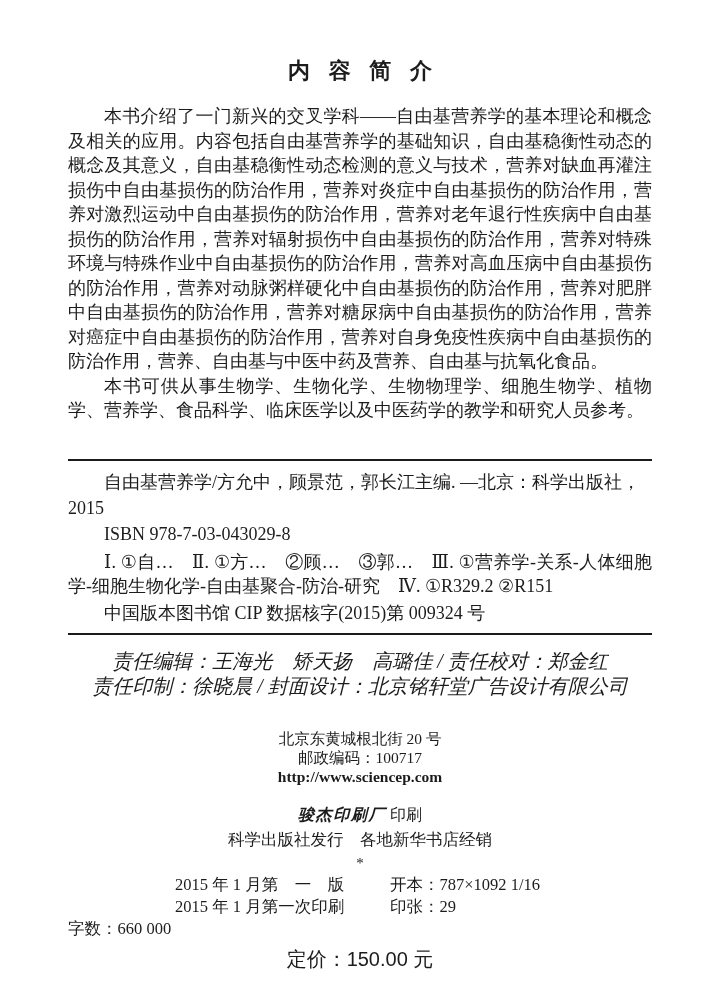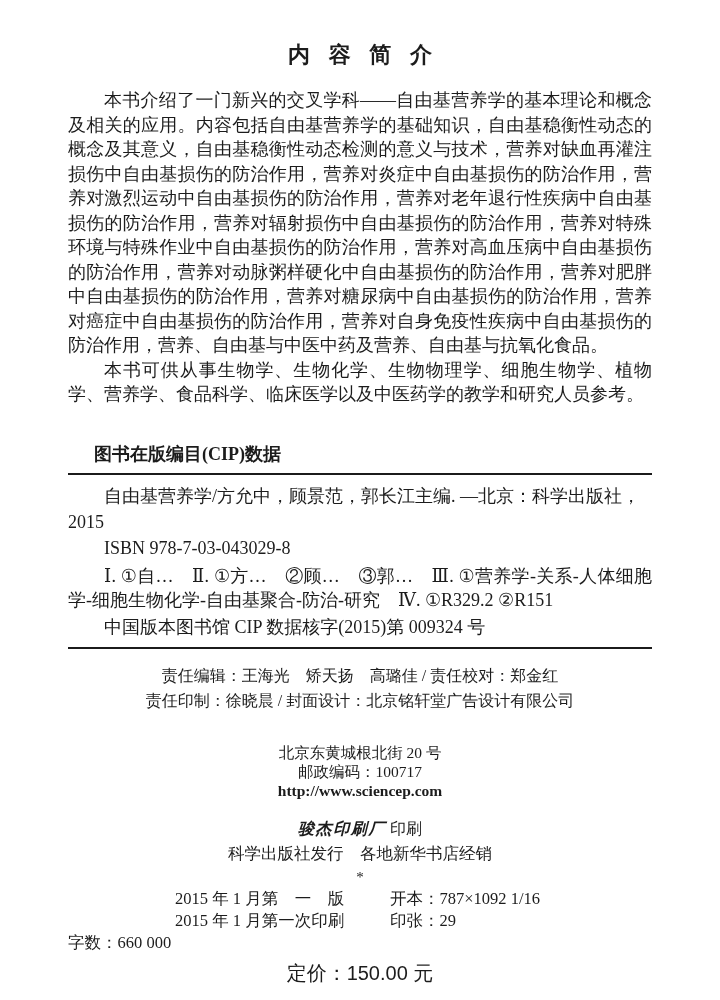--- a/index.html
+++ b/index.html
@@ -6,21 +6,21 @@
   body {
     width: 720px; height: 1000px;
     background: #ffffff;
     color: #1c1c1c;
     font-family: "Liberation Serif", "DejaVu Serif", serif;
     overflow: hidden;
   }
   .page {
     box-sizing: border-box;
     width: 720px; height: 1000px;
-    padding: 40px 68px 0 68px;
+    padding: 56px 68px 0 68px;
   }
 
   
   .doc-title {
     text-align: center;
     font-size: 22px;
     font-weight: bold;
     letter-spacing: 0.85em;
     text-indent: 0.85em; 
     margin: 0 0 18px 0;
@@ -56,21 +56,22 @@
     text-align: justify;
     margin: 4px 0 4px 0 !important;
     line-height: 24px;
   }
   .cip-record { padding-left: 2em; margin-bottom: 8px !important; }
 
   
   .credits {
     margin-top: 14px;
     text-align: center;
-    font-size: 16px;
+    font-style: italic;
+    font-size: 20px;
     line-height: 25px;
   }
   .credits div { margin: 0; }
 
   
   .colophon { margin-top: 30px; text-align: center; }
   .publisher-line { font-size: 19px; margin-bottom: 8px; }
   .brush {
     font-weight: bold;
     font-style: italic;
@@ -102,21 +103,20 @@
 <div class="page">
 
   <h1 class="doc-title">内容简介</h1>
 
   <div class="intro">
     <p>本书介绍了一门新兴的交叉学科——自由基营养学的基本理论和概念及相关的应用。内容包括自由基营养学的基础知识，自由基稳衡性动态的概念及其意义，自由基稳衡性动态检测的意义与技术，营养对缺血再灌注损伤中自由基损伤的防治作用，营养对炎症中自由基损伤的防治作用，营养对激烈运动中自由基损伤的防治作用，营养对老年退行性疾病中自由基损伤的防治作用，营养对辐射损伤中自由基损伤的防治作用，营养对特殊环境与特殊作业中自由基损伤的防治作用，营养对高血压病中自由基损伤的防治作用，营养对动脉粥样硬化中自由基损伤的防治作用，营养对肥胖中自由基损伤的防治作用，营养对糖尿病中自由基损伤的防治作用，营养对癌症中自由基损伤的防治作用，营养对自身免疫性疾病中自由基损伤的防治作用，营养、自由基与中医中药及营养、自由基与抗氧化食品。</p>
     <p>本书可供从事生物学、生物化学、生物物理学、细胞生物学、植物学、营养学、食品科学、临床医学以及中医药学的教学和研究人员参考。</p>
   </div>
 
   <div class="cip">
-    <p class="cip-heading">图书在版编目(CIP)数据</p>
     <hr class="rule">
     <div class="cip-body">
       <p class="indent">自由基营养学/方允中，顾景范，郭长江主编. —北京：科学出版社，</p>
       <p>2015</p>
       <p class="indent">ISBN 978-7-03-043029-8</p>
       <p class="cip-class">Ⅰ. ①自…　Ⅱ. ①方…　②顾…　③郭…　Ⅲ. ①营养学-关系-人体细胞学-细胞生物化学-自由基聚合-防治-研究　Ⅳ. ①R329.2 ②R151</p>
       <p class="cip-record">中国版本图书馆 CIP 数据核字(2015)第 009324 号</p>
     </div>
     <hr class="rule">
   </div>

